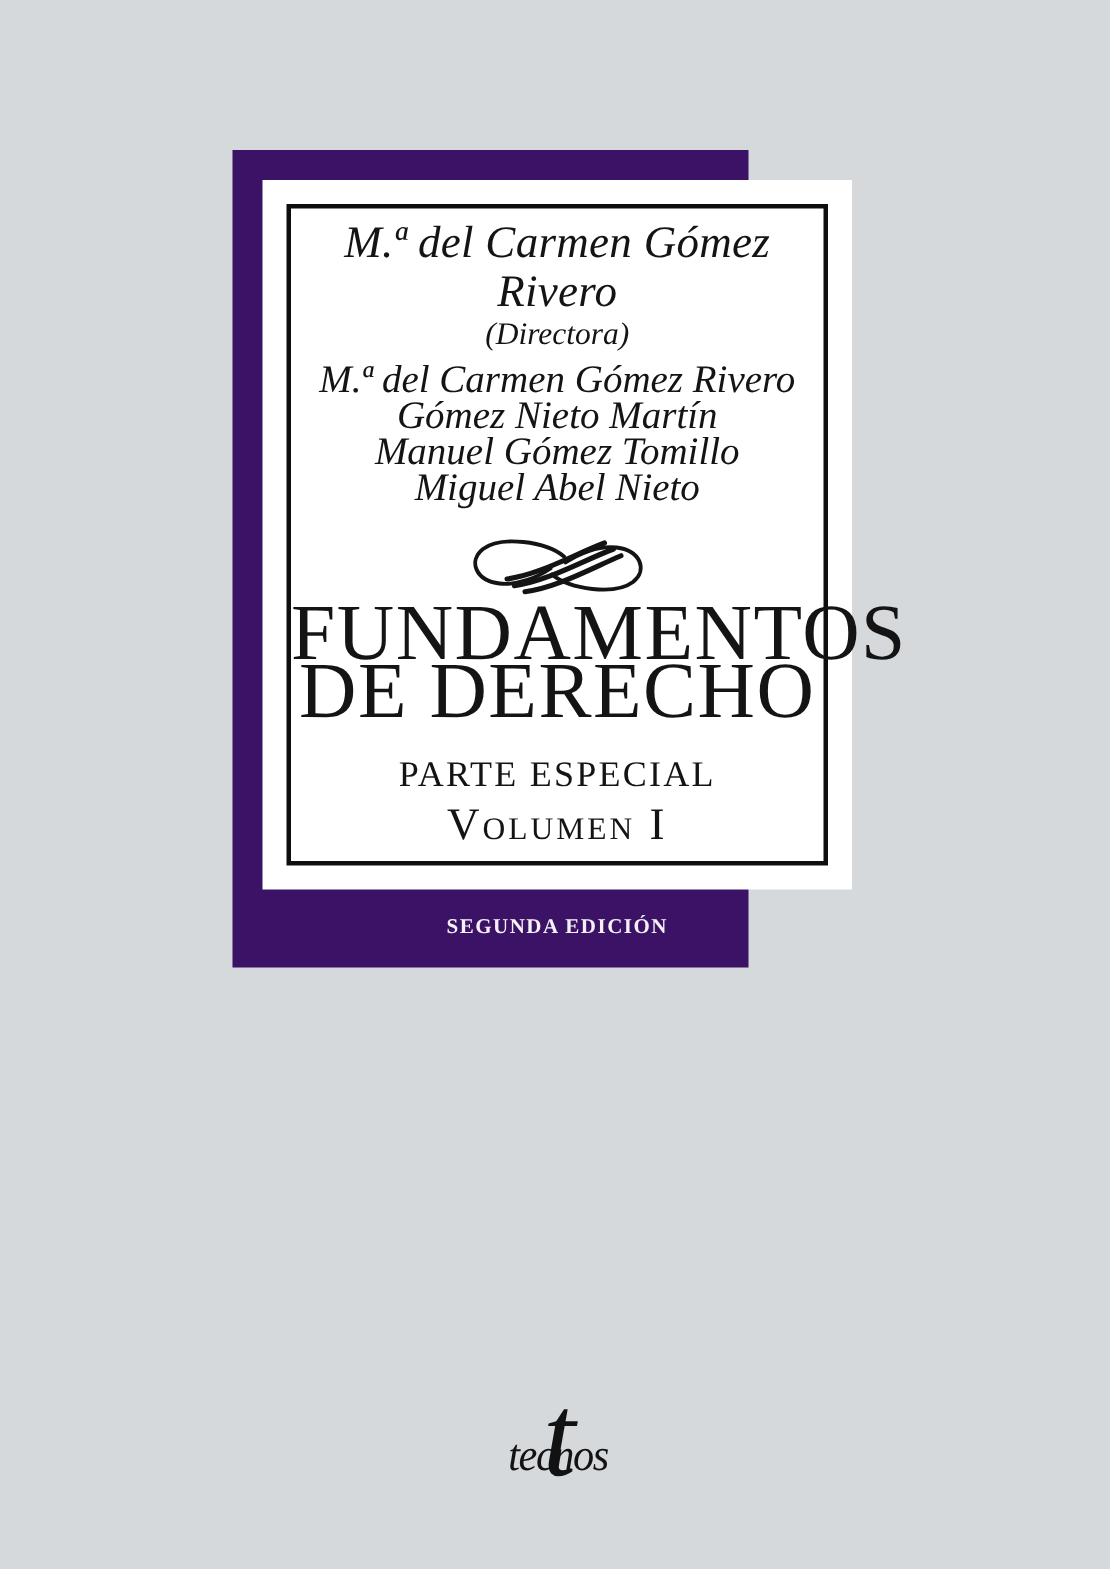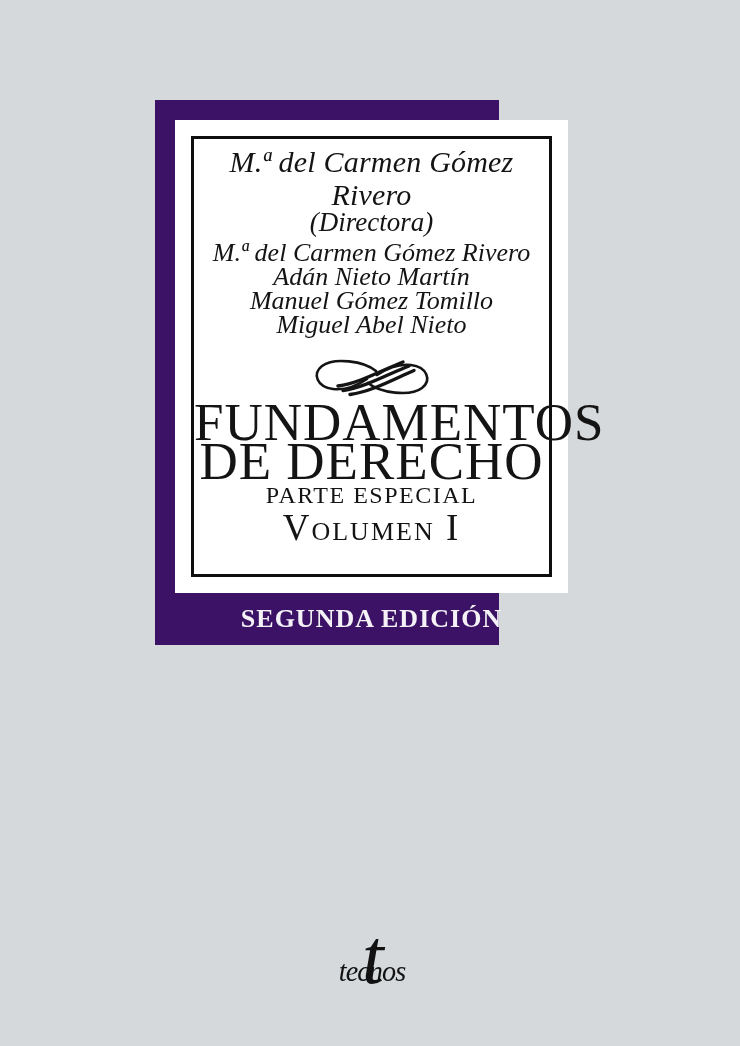--- a/index.html
+++ b/index.html
@@ -40,21 +40,21 @@
 
   .director-name {
     margin-top: 6px;
     font-style: italic;
     font-size: 30px;
     line-height: 33px;
     letter-spacing: 0.2px;
   }
   .director-role {
     font-style: italic;
-    font-size: 27px;
+    font-size: 21px;
     line-height: 22px;
     margin-bottom: 8px;
     text-align: center;
   }
   .authors-list { margin-top: 4px; }
   .author-name {
     font-style: italic;
     font-size: 26px;
     line-height: 24px;
   }
@@ -66,45 +66,45 @@
   .ornament-wrap svg { display: block; }
 
   .book-title {
     margin-top: 4px;
     font-size: 53px;
     line-height: 39px;
     letter-spacing: 1px;
     font-weight: normal;
   }
   .subtitle {
-    margin-top: 2px;
+    margin-top: 24px;
     font-size: 24px;
     line-height: 24px;
     letter-spacing: 1.5px;
   }
   .volume-label {
     margin-top: 7px;
     font-variant: small-caps;
-    font-size: 37px;
+    font-size: 30px;
     line-height: 28px;
     letter-spacing: 2px;
   }
 
   .edition-band {
     position: absolute;
     left: 0; top: 493px;
     width: 433px; height: 52px;
     display: flex;
     align-items: center;
     justify-content: center;
   }
   .edition-label {
     color: #f4f2f6;
     font-weight: bold;
-    font-size: 26px;
+    font-size: 14px;
     letter-spacing: 1px;
   }
 
   
   .publisher-logo {
     position: absolute;
     left: 328px; top: 924px;
     width: 88px; height: 74px;
     color: #121212;
   }
@@ -138,21 +138,21 @@
 
     <div class="white-panel">
       <div class="inner-box">
 
         <div class="director-name">M.ª del Carmen Gómez Rivero</div>
 
         <div class="director-role">(Directora)</div>
 
         <div class="authors-list">
           <div class="author-name">M.ª del Carmen Gómez Rivero</div>
-          <div class="author-name">Adán Nieto Martín</div>
+          <div class="author-name">Gómez Nieto Martín</div>
           <div class="author-name">Manuel Gómez Tomillo</div>
           <div class="author-name">Miguel Abel Nieto</div>
         </div>
 
         <div class="ornament-wrap">
           <svg width="124" height="40" viewBox="0 0 124 40" xmlns="http://www.w3.org/2000/svg" fill="none" stroke="#141414" stroke-linecap="round">
             <path d="M66 14 C 54 4, 24 0, 12 9 C 2 17, 7 30, 23 32 C 35 33.5, 48 28, 57 22" stroke-width="2.6"></path>
             <path d="M58 26 C 70 36, 100 40, 112 31 C 122 23, 117 10, 101 8 C 89 6.5, 76 12, 67 18" stroke-width="2.6"></path>
             <path d="M28 29 C 50 26, 72 13, 93 5" stroke-width="3.4"></path>
             <path d="M33 33.5 C 56 30, 78 17, 99 9" stroke-width="3.4"></path>

